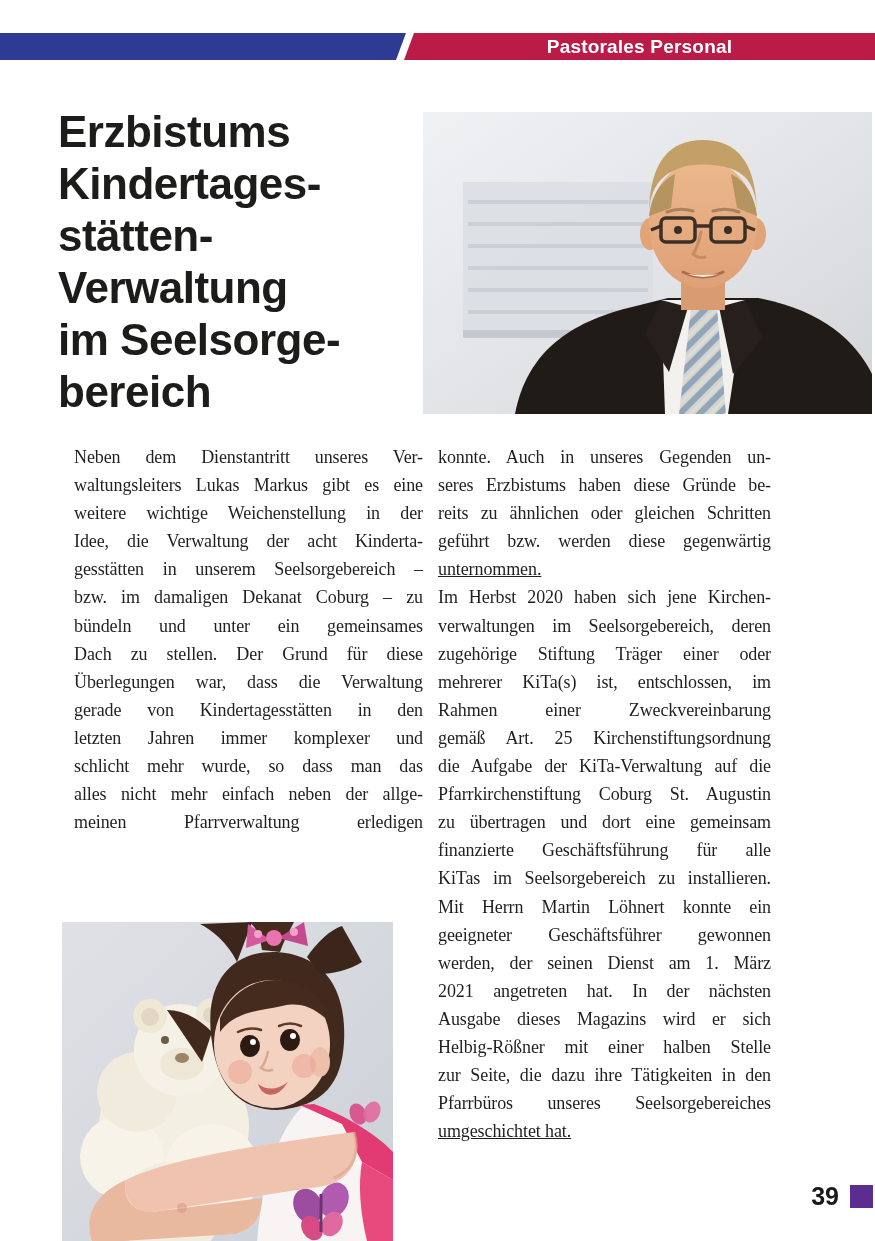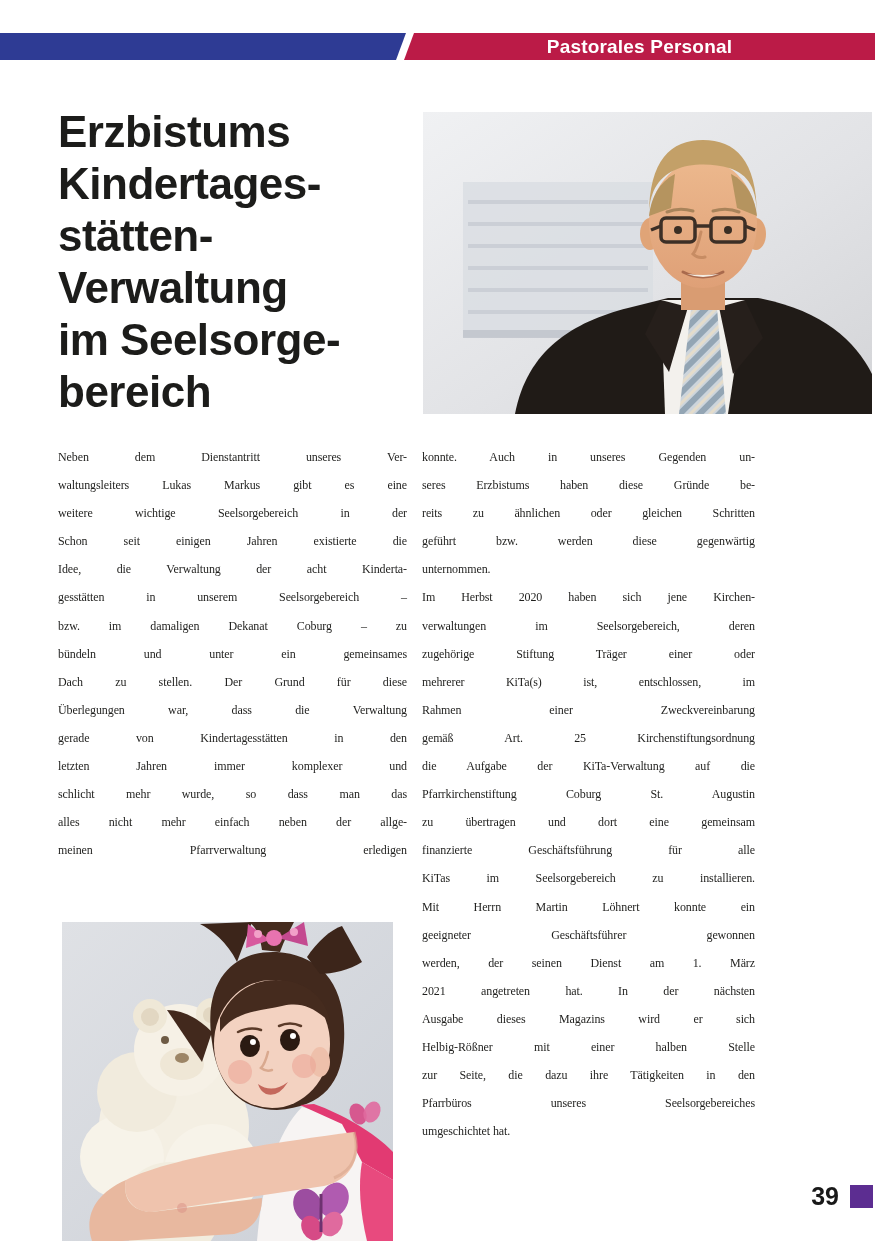--- a/index.html
+++ b/index.html
@@ -31,27 +31,27 @@
 
   
   .photo { position:absolute; overflow:hidden; }
   .photo svg { display:block; }
   .photo-portrait { left:423px; top:112px; width:449px; height:302px; }
   .photo-child   { left:62px;  top:922px; width:331px; height:319px; }
 
   
   .col {
     position:absolute; top:443px;
-    font-family:"Liberation Serif", serif; font-size:12px; line-height:28.1px;
-    color:#1f1f1d; letter-spacing:-0.1px;
+    font-family:"Liberation Serif", serif; font-size:18px; line-height:28.1px;
+    color:#1f1f1d; letter-spacing:-0.1px;margin-left:16px;
   }
   .col-left  { left:58px;  width:349px; }
   .col-right { left:422px; width:333px; }
   .jline { text-align:justify; text-align-last:justify; }
-  .jline.pend { text-align-last:left; }
+  .jline.pend { text-align-last:left;text-decoration:underline; }
 
   
   .footer { position:absolute; top:1183px; right:2px; display:flex; align-items:center; gap:11px; }
   .pagenum { font-size:25px; font-weight:bold; color:#191919; line-height:26px;text-align:center; }
   .psquare { width:23px; height:23px; background:var(--purple); }
 </style>
 </head>
 <body>
 
 <div class="page">
@@ -138,22 +138,21 @@
         <path d="M258,160 Q280,172 302,160 Q290,166 280,166 Q270,166 258,160 Z" fill="#b4725113"></path>
         <path d="M260,160 Q280,170 300,160" fill="none" stroke="#a96a4d" stroke-width="3" stroke-linecap="round"></path>
         <path d="M264,162 Q280,168 296,162 Q280,164 264,162 Z" fill="#f4ece2"></path>
       </g>
     </svg>
   </div>
 
   <div class="col col-left">
       <div class="jline">Neben dem Dienstantritt unseres Ver-</div>
       <div class="jline">waltungsleiters Lukas Markus gibt es eine</div>
-      <div class="jline">weitere wichtige Seelsorgebereich in der</div>
-      <div class="jline">Schon seit einigen Jahren existierte die</div>
+      <div class="jline">weitere wichtige Weichenstellung in der</div>
       <div class="jline">Idee, die Verwaltung der acht Kinderta-</div>
       <div class="jline">gesstätten in unserem Seelsorgebereich –</div>
       <div class="jline">bzw. im damaligen Dekanat Coburg – zu</div>
       <div class="jline">bündeln und unter ein gemeinsames</div>
       <div class="jline">Dach zu stellen. Der Grund für diese</div>
       <div class="jline">Überlegungen war, dass die Verwaltung</div>
       <div class="jline">gerade von Kindertagesstätten in den</div>
       <div class="jline">letzten Jahren immer komplexer und</div>
       <div class="jline">schlicht mehr wurde, so dass man das</div>
       <div class="jline">alles nicht mehr einfach neben der allge-</div>

